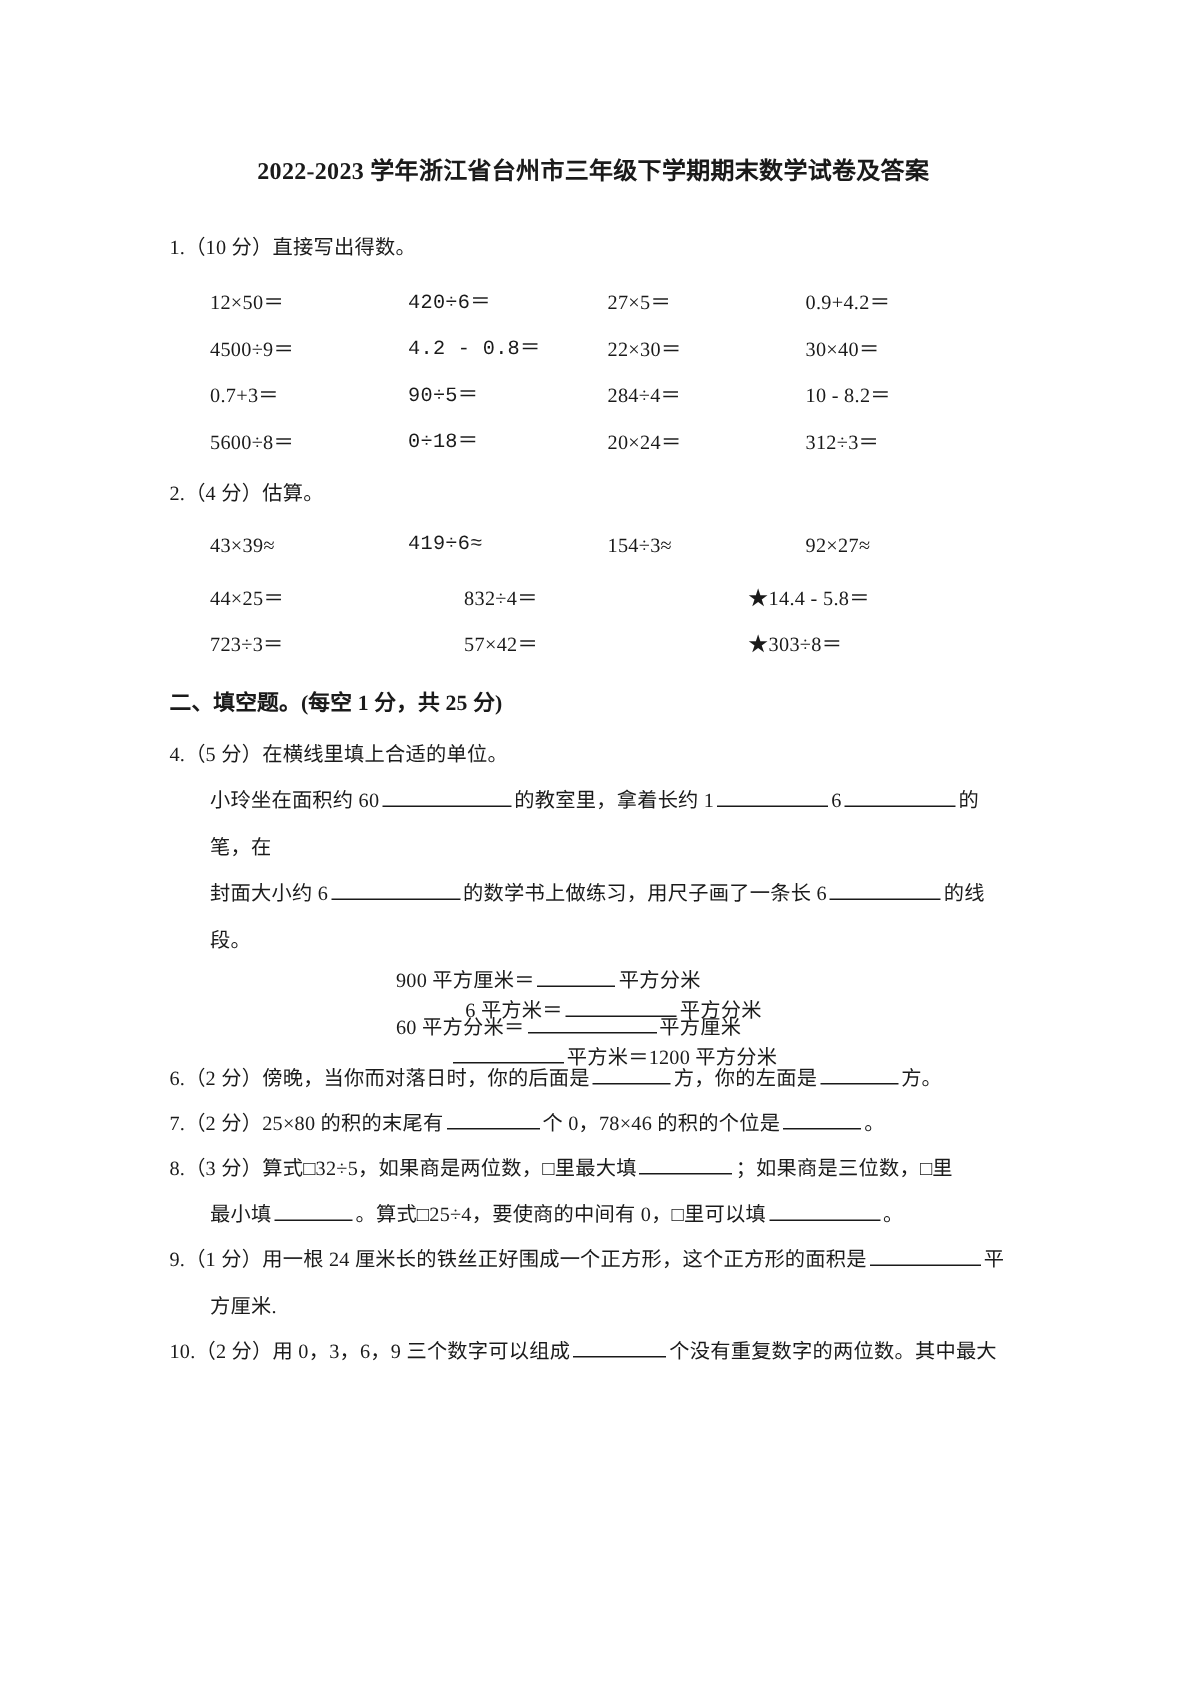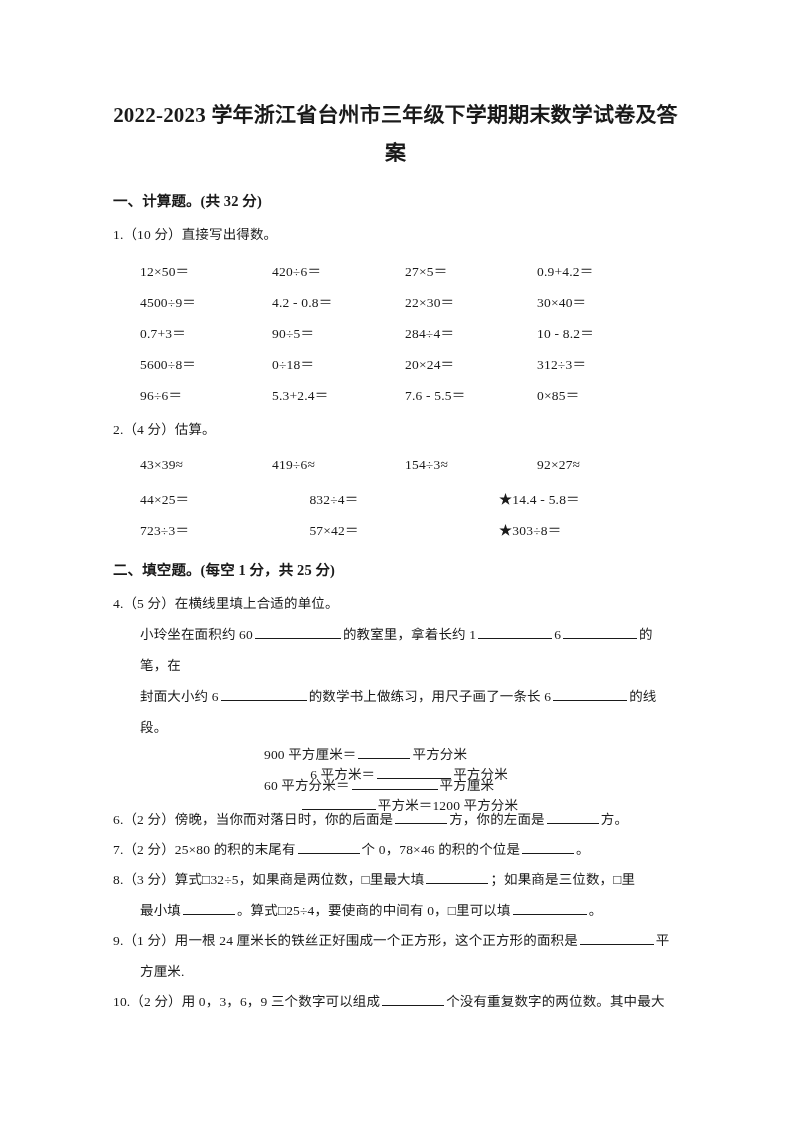--- a/index.html
+++ b/index.html
@@ -25,21 +25,21 @@
   }
   .content {
     position: absolute;
     left: 113px;
     top: 96px;
     width: 565px;
   }
 
   
   .doc-title {
-    font-size: 21px;
+    font-size: 16px;
     font-weight: 700;
     line-height: 38px;
     text-align: center;
     letter-spacing: 0.2px;
     margin: 0 0 16px 0;
     font-family: "Liberation Serif", "DejaVu Serif", serif;
   }
 
   
   .section-head {
@@ -80,21 +80,21 @@
     height: 31px;
     align-items: center;
   }
   .calc-row .cell {
     font-size: 13.5px;
     letter-spacing: 0.2px;
     white-space: nowrap;
   }
   
   .grid4 .cell:nth-child(1) { width: 132px; }
-  .grid4 .cell:nth-child(2) { width: 133px; }
+  .grid4 .cell:nth-child(2) { width: 133px; font-family: Liberation Mono, monospace; }
   .grid4 .cell:nth-child(3) { width: 132px; }
   .grid4 .cell:nth-child(4) { width: 132px; }
   
   .grid3 .cell:nth-child(1) { width: 170px; }
   .grid3 .cell:nth-child(2) { width: 190px; }
   .grid3 .cell:nth-child(3) { width: 180px; }
 
   
   .blank {
     display: inline-block;
@@ -121,21 +121,20 @@
   .unit-row .u-cell:first-child { width: 290px; }
 </style>
 </head>
 <body>
 
 <div class="page">
   <div class="content">
 
     <h1 class="doc-title">2022-2023 学年浙江省台州市三年级下学期期末数学试卷及答案</h1>
 
-    <div class="section-head">一、计算题。(共 32 分)</div>
 
     <div class="q-stem">1.（10 分）直接写出得数。</div>
     <div class="calc-grid">
       <div class="calc-row grid4">
         <span class="cell">12×50＝</span>
         <span class="cell">420÷6＝</span>
         <span class="cell">27×5＝</span>
         <span class="cell">0.9+4.2＝</span>
       </div>
       <div class="calc-row grid4">
@@ -148,26 +147,20 @@
         <span class="cell">0.7+3＝</span>
         <span class="cell">90÷5＝</span>
         <span class="cell">284÷4＝</span>
         <span class="cell">10 - 8.2＝</span>
       </div>
       <div class="calc-row grid4">
         <span class="cell">5600÷8＝</span>
         <span class="cell">0÷18＝</span>
         <span class="cell">20×24＝</span>
         <span class="cell">312÷3＝</span>
-      </div>
-      <div class="calc-row grid4">
-        <span class="cell">96÷6＝</span>
-        <span class="cell">5.3+2.4＝</span>
-        <span class="cell">7.6 - 5.5＝</span>
-        <span class="cell">0×85＝</span>
       </div>
     </div>
 
     <div class="q-stem" style="margin-top:6px;">2.（4 分）估算。</div>
     <div class="calc-grid">
       <div class="calc-row grid4">
         <span class="cell">43×39≈</span>
         <span class="cell">419÷6≈</span>
         <span class="cell">154÷3≈</span>
         <span class="cell">92×27≈</span>

